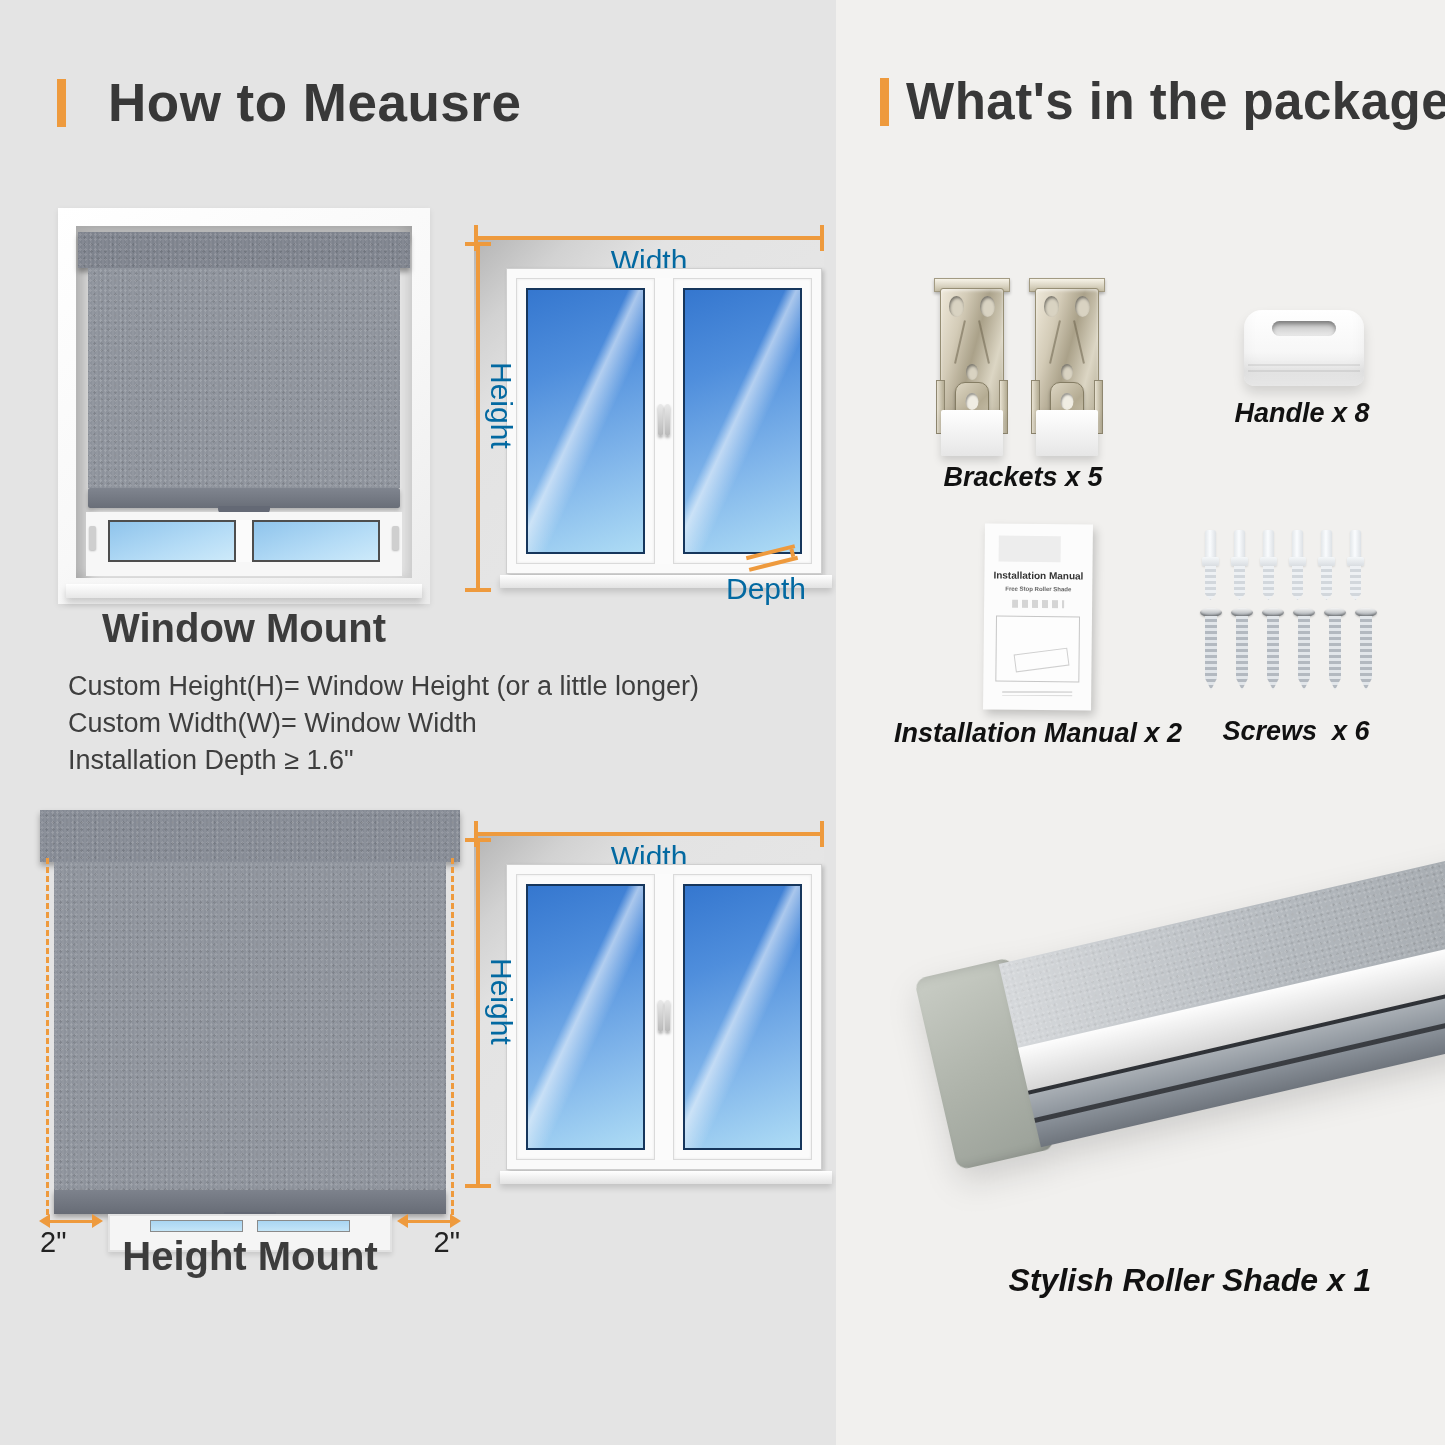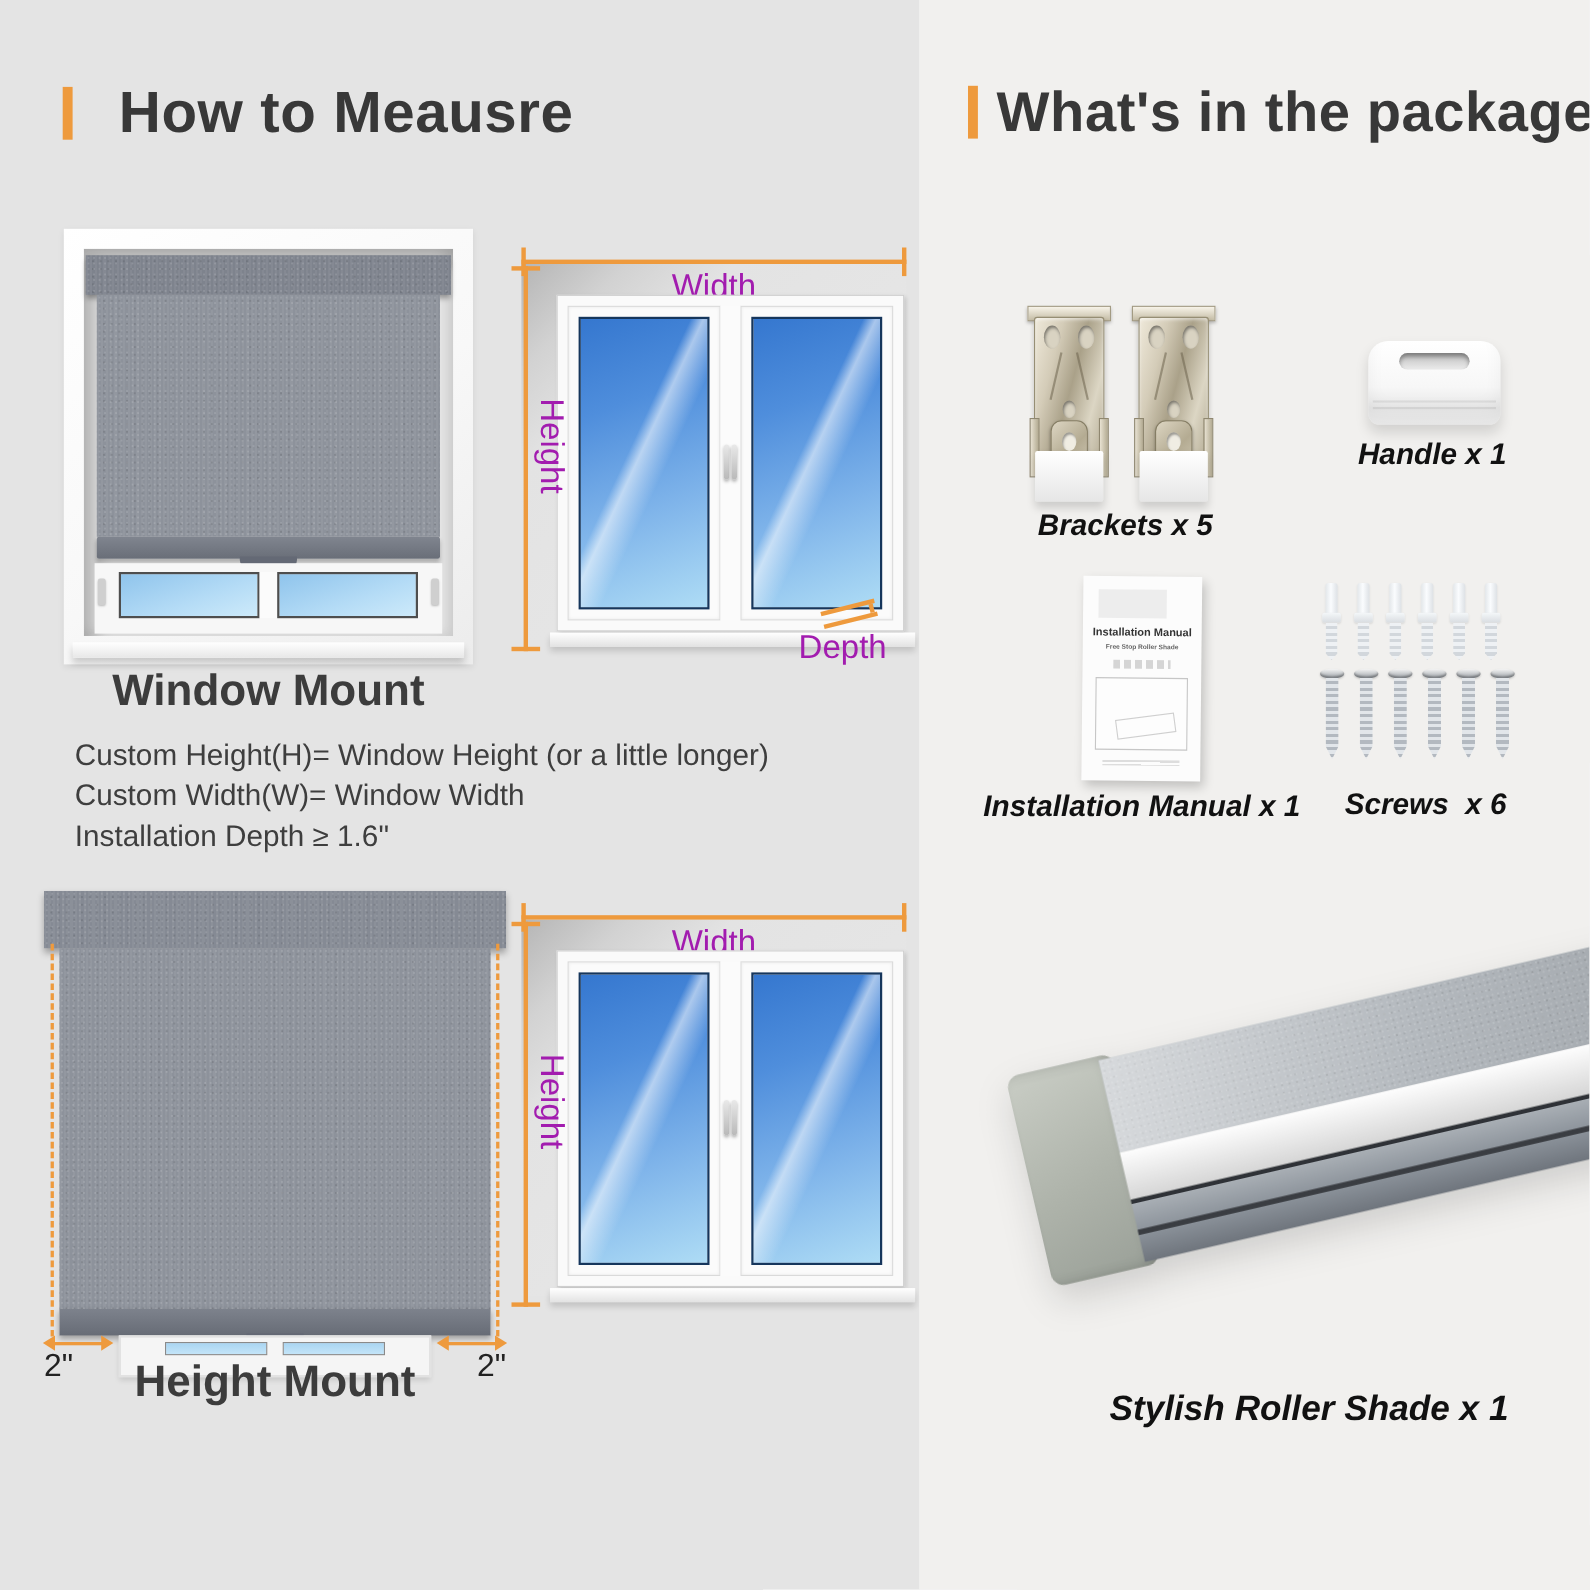--- a/index.html
+++ b/index.html
@@ -63,21 +63,21 @@
   .wd1{left:460px;top:212px;}
   .wd2{left:460px;top:808px;}
   .dim-h{position:absolute;height:4px;background:var(--orange);}
   .dim-h::before,.dim-h::after{content:"";position:absolute;top:-11px;width:4px;height:26px;background:var(--orange);}
   .dim-h::before{left:0;} .dim-h::after{right:0;}
   .dim-v{position:absolute;width:4px;background:var(--orange);}
   .dim-v::before,.dim-v::after{content:"";position:absolute;left:-11px;width:26px;height:4px;background:var(--orange);}
   .dim-v::before{top:0;} .dim-v::after{bottom:0;}
   .win-diagram .dim-h{left:14px;right:6px;top:24px;}
   .win-diagram .dim-v{left:16px;top:30px;height:350px;}
-  .lbl{color:#a21caf;font-size:30px;}
+  .lbl{color:#0369a1;font-size:30px;}
   .lbl-width{position:absolute;left:14px;right:6px;top:32px;text-align:center;}
   .lbl-height{position:absolute;left:24px;top:150px;writing-mode:vertical-rl;}
   .reveal{position:absolute;left:14px;right:6px;top:28px;bottom:40px;
     background:linear-gradient(135deg,#b5b5b5 0%,#d2d2d2 14%,#e3e3e3 28%,#e9e9e9 100%);}
   .window{position:absolute;left:46px;top:56px;right:8px;bottom:48px;background:#fafafa;
     border:1px solid #cfcfcf;box-shadow:2px 2px 4px rgba(0,0,0,.18);padding:9px;display:flex;}
   .door{flex:1;background:#fbfbfb;border:1px solid #dadada;padding:9px;box-shadow:inset 0 0 3px rgba(0,0,0,.08);}
   .glass{height:100%;border:2px solid #16365c;
     background:
       linear-gradient(115deg, rgba(255,255,255,0) 42%, rgba(255,255,255,.55) 47%, rgba(255,255,255,.18) 55%, rgba(255,255,255,0) 59%),
@@ -355,31 +355,31 @@
       <div class="b-key"></div>
       <div class="b-white"></div>
     </div>
     <div class="item-label brackets-label">Brackets x 5</div>
 
     <div class="handle">
       <div class="slot"></div>
       <div class="ridge r1"></div>
       <div class="ridge r2"></div>
     </div>
-    <div class="item-label handle-label">Handle x 1</div>
+    <div class="item-label handle-label">Handle x 8</div>
 
     <div class="manual">
       <div class="m-smudge"></div>
       <div class="m-title">Installation Manual</div>
       <div class="m-sub">Free Stop Roller Shade</div>
       <div class="m-squig"></div>
       <div class="m-fig"></div>
       <div class="m-foot"></div>
     </div>
-    <div class="item-label manual-label">Installation Manual x 1</div>
+    <div class="item-label manual-label">Installation Manual x 2</div>
 
     <div class="anchor-row">
       <div class="anchor">
           <div class="a-top"></div>
           <div class="a-collar"></div>
           <div class="a-rib"></div>
         </div>
       <div class="anchor">
           <div class="a-top"></div>
           <div class="a-collar"></div>

